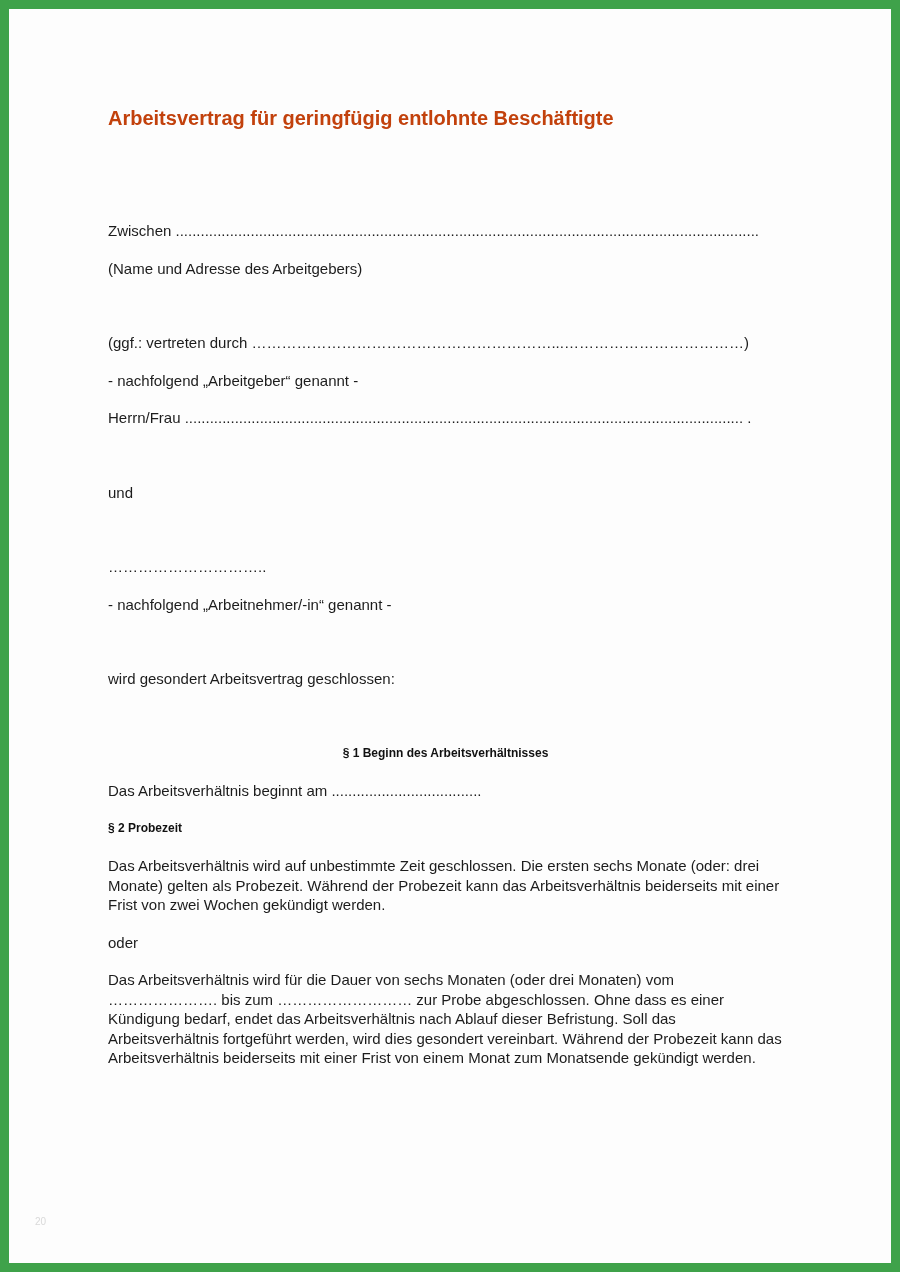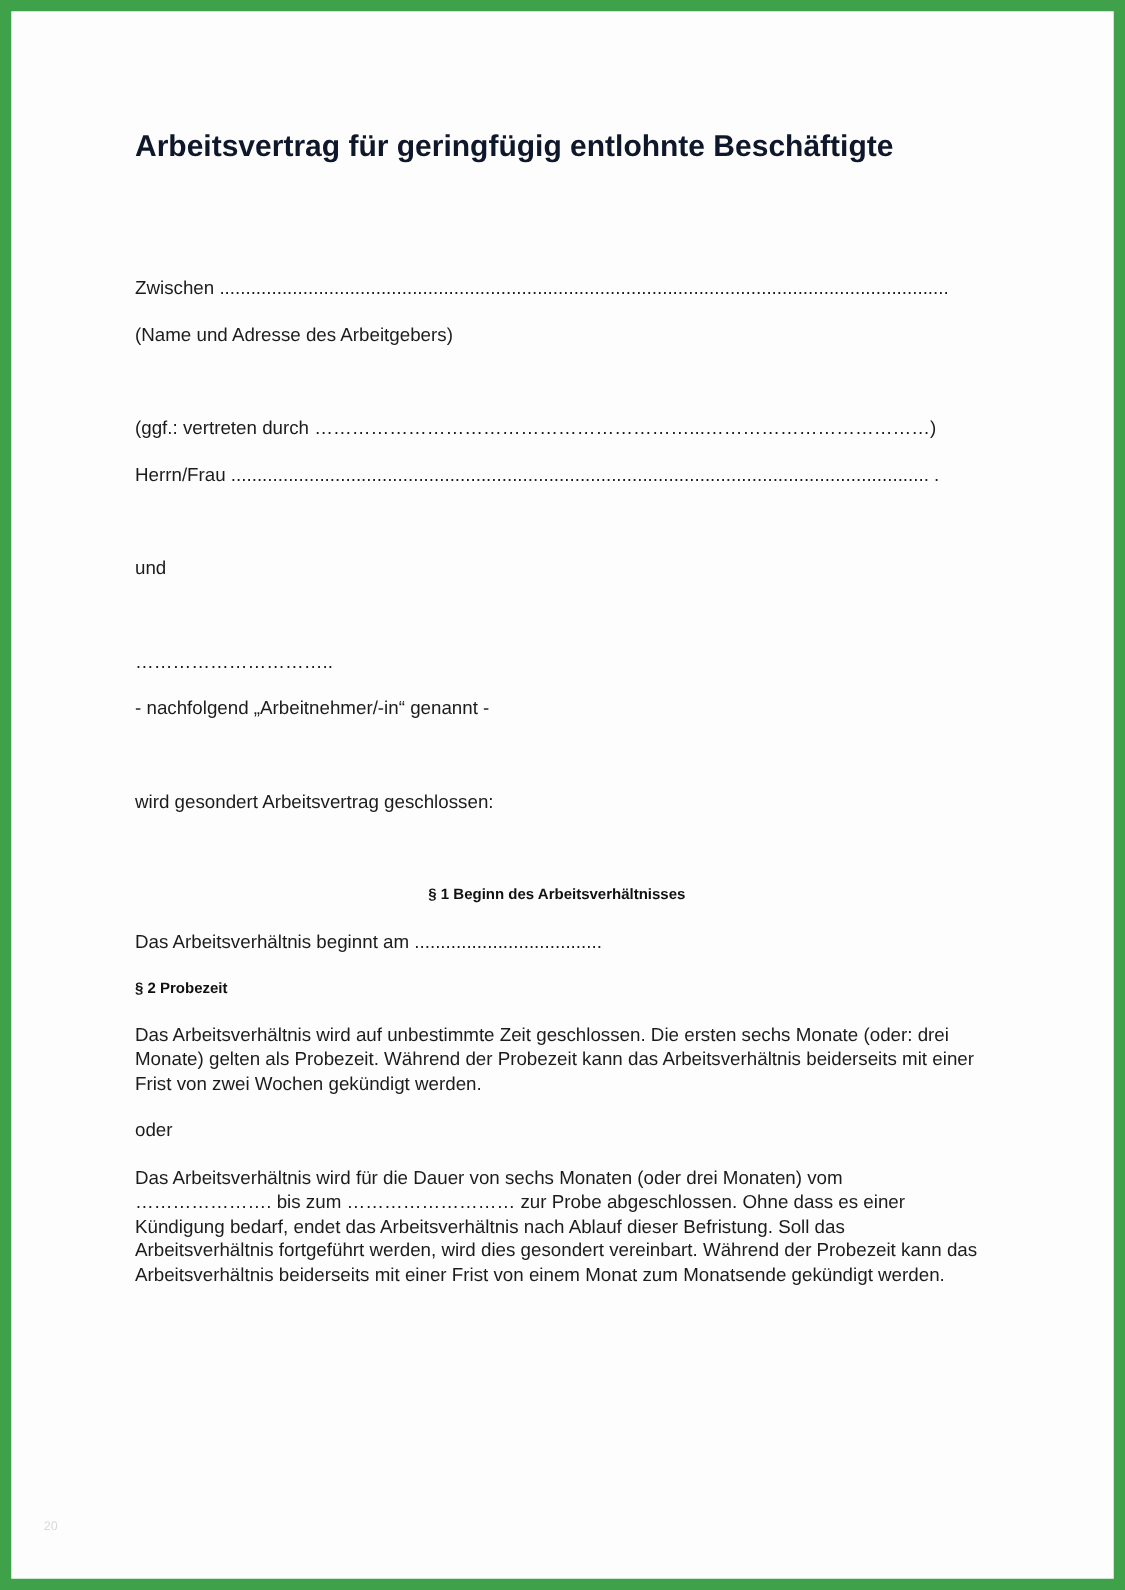--- a/index.html
+++ b/index.html
@@ -17,25 +17,25 @@
     overflow: hidden;
   }
   .content {
     box-sizing: border-box;
     padding: 96px 108px 0 99px;
     font-family: "Liberation Sans", sans-serif;
     font-size: 15px;
     color: #1c1c1c;
   }
   h1.doc-title {
-    font-size: 24px;
+    font-size: 20px;
     line-height: 26px;
     font-weight: bold;
     margin: 0 0 90px 0;
-    color: #0f172a;
+    color: #c2410c;
   }
   p {
     margin: 0 0 18px 0;
     line-height: 19.5px;
     word-break: break-word;
   }
   p.gap-after {
     margin-bottom: 55px;
   }
   h2.section-heading {
@@ -67,20 +67,21 @@
   <div class="content">
 
     <h1 class="doc-title">Arbeitsvertrag für geringfügig entlohnte Beschäftigte</h1>
 
     <p>Zwischen ............................................................................................................................................</p>
 
     <p class="gap-after">(Name und Adresse des Arbeitgebers)</p>
 
     <p>(ggf.: vertreten durch ……………………………………………………...………………………………)</p>
 
+    <p>- nachfolgend „Arbeitgeber“ genannt -</p>
 
     <p class="gap-after">Herrn/Frau ...................................................................................................................................... .</p>
 
     <p class="gap-after">und</p>
 
     <p>
       <span class="block">…………………………..</span>
     </p>
 
     <p class="gap-after">- nachfolgend „Arbeitnehmer/-in“ genannt -</p>

